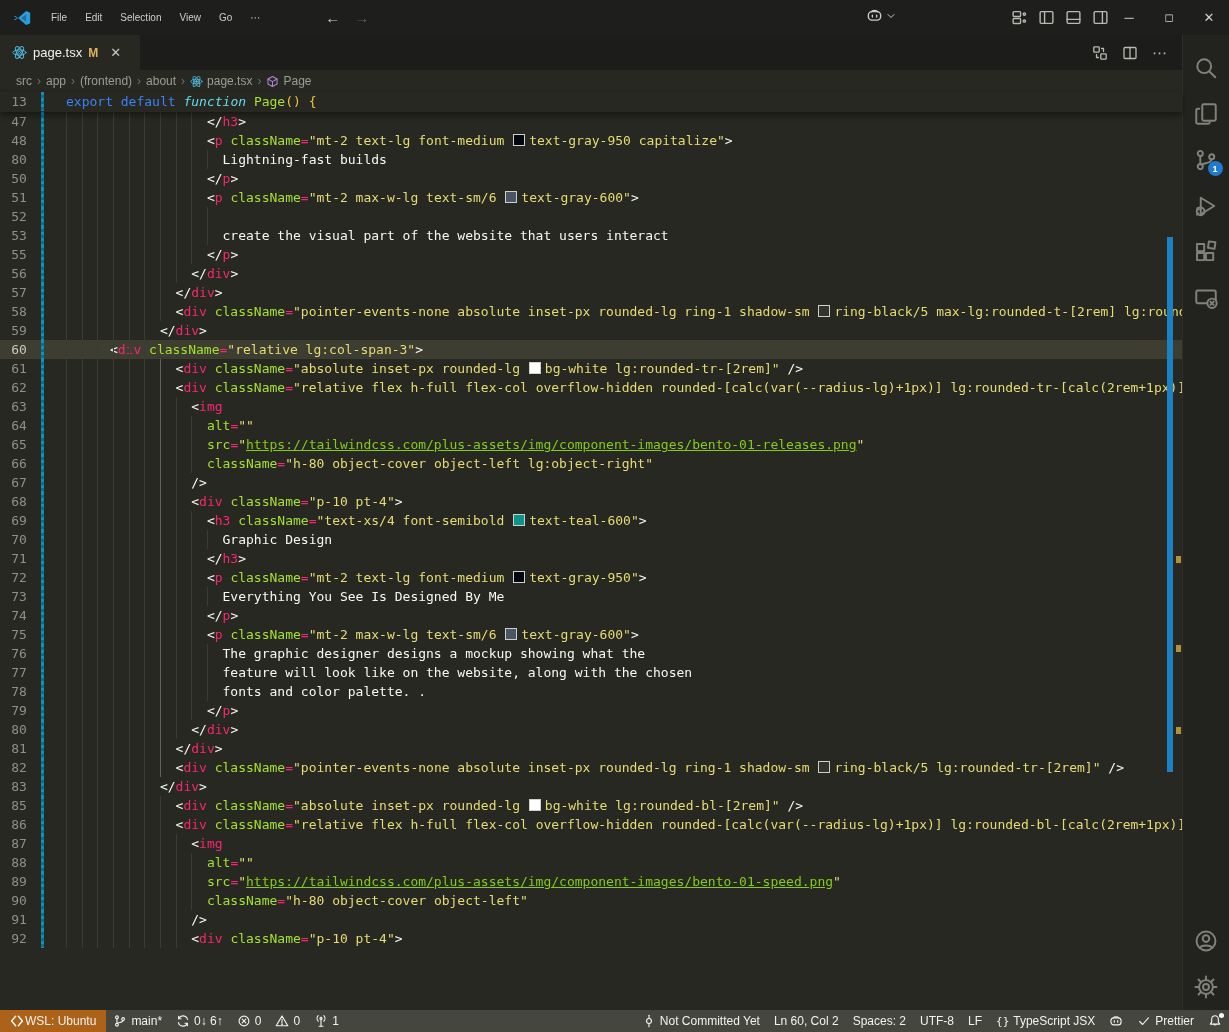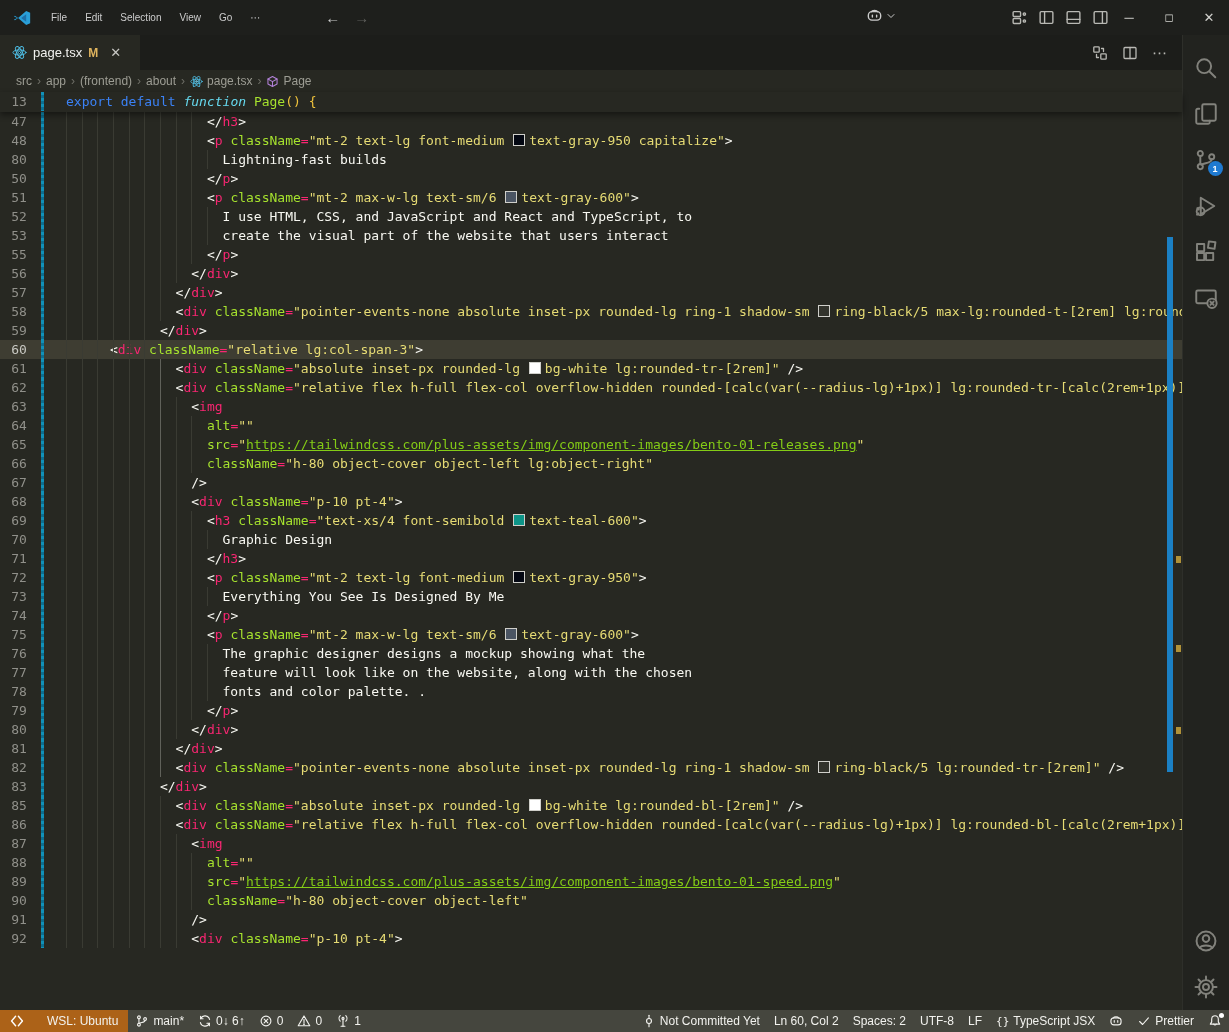--- a/index.html
+++ b/index.html
@@ -73,21 +73,21 @@
   .ab-item svg { width:24px; height:24px; stroke:#82827c; }
   .ab-badge { position:absolute; right:7px; bottom:7px; background:#1f7ad1; color:#fff; font-size:9px; width:15px; height:15px;
               border-radius:50%; display:flex; align-items:center; justify-content:center; font-weight:bold; }
   .ab-spacer { flex:1 1 auto; }
 
   
   .statusbar { height:22px; background:#45463e; display:flex; align-items:center; flex:0 0 auto;
                color:#f2f2ee; font-size:12px; }
   .sb-item { display:flex; align-items:center; gap:4px; padding:0 7px; height:22px; }
   .sb-item svg { width:14px; height:14px; stroke:#f2f2ee; }
-  .sb-remote { background:#ac6218; padding:0 10px; gap:23px; }
+  .sb-remote { background:#ac6218; padding:0 10px; gap:1px; }
   .sb-right { margin-left:auto; display:flex; align-items:center; }
   .sb-braces { font-family:"DejaVu Sans Mono", monospace; font-size:11px; }
   .sb-bell { position:relative; }
   .bell-dot { position:absolute; top:3px; right:5px; width:5px; height:5px; border-radius:50%; background:#ffffff; }
   svg { fill:none; stroke-width:1.3; stroke-linecap:round; stroke-linejoin:round; }
 </style>
 </head>
 <body>
 
 <svg width="0" height="0" style="position:absolute">
@@ -344,21 +344,21 @@
 
       <div class="sticky-line"><div class="code-line"><i class="guides" style="width: 0ch;"></i><i class="modbar"></i><span class="lnum">13</span><span></span><span class="tk-k">export</span><span class="tk-x"> </span><span class="tk-k">default</span><span class="tk-x"> </span><span class="tk-f">function</span><span class="tk-x"> </span><span class="tk-fn">Page</span><span class="tk-b1">()</span><span class="tk-x"> </span><span class="tk-b1">{</span></div></div>
 
       <div class="code-wrap">
         <div>
             <div class="code-line"><i class="guides" style="width: 18ch;"></i><i class="modbar"></i><span class="lnum">47</span><span>                  </span><span class="tk-p">&lt;/</span><span class="tk-t">h3</span><span class="tk-p">&gt;</span></div>
             <div class="code-line"><i class="guides" style="width: 18ch;"></i><i class="modbar"></i><span class="lnum">48</span><span>                  </span><span class="tk-p">&lt;</span><span class="tk-t">p</span><span class="tk-x"> </span><span class="tk-a">className</span><span class="tk-o">=</span><span class="tk-s">"mt-2 text-lg font-medium </span><i class="sw" style="background: rgb(3, 7, 18);"></i><span class="tk-s">text-gray-950 capitalize"</span><span class="tk-p">&gt;</span></div>
             <div class="code-line"><i class="guides" style="width: 20ch;"></i><i class="modbar"></i><span class="lnum">80</span><span>                    </span><span class="tk-x">Lightning-fast builds</span></div>
             <div class="code-line"><i class="guides" style="width: 18ch;"></i><i class="modbar"></i><span class="lnum">50</span><span>                  </span><span class="tk-p">&lt;/</span><span class="tk-t">p</span><span class="tk-p">&gt;</span></div>
             <div class="code-line"><i class="guides" style="width: 18ch;"></i><i class="modbar"></i><span class="lnum">51</span><span>                  </span><span class="tk-p">&lt;</span><span class="tk-t">p</span><span class="tk-x"> </span><span class="tk-a">className</span><span class="tk-o">=</span><span class="tk-s">"mt-2 max-w-lg text-sm/6 </span><i class="sw" style="background: rgb(75, 85, 99);"></i><span class="tk-s">text-gray-600"</span><span class="tk-p">&gt;</span></div>
-            <div class="code-line"><i class="guides" style="width: 20ch;"></i><i class="modbar"></i><span class="lnum">52</span><span>                    </span><span class="tk-x">I use HTML, CSS, and JavaScript and React and TypeScript, to</span></div>
+            <div class="code-line"><i class="guides" style="width: 20ch;"></i><i class="modbar"></i><span class="lnum">52</span><span>                    </span></div>
             <div class="code-line"><i class="guides" style="width: 20ch;"></i><i class="modbar"></i><span class="lnum">53</span><span>                    </span><span class="tk-x">create the visual part of the website that users interact</span></div>
             <div class="code-line"><i class="guides" style="width: 18ch;"></i><i class="modbar"></i><span class="lnum">55</span><span>                  </span><span class="tk-p">&lt;/</span><span class="tk-t">p</span><span class="tk-p">&gt;</span></div>
             <div class="code-line"><i class="guides" style="width: 16ch;"></i><i class="modbar"></i><span class="lnum">56</span><span>                </span><span class="tk-p">&lt;/</span><span class="tk-t">div</span><span class="tk-p">&gt;</span></div>
             <div class="code-line"><i class="guides" style="width: 14ch;"></i><i class="modbar"></i><span class="lnum">57</span><span>              </span><span class="tk-p">&lt;/</span><span class="tk-t">div</span><span class="tk-p">&gt;</span></div>
             <div class="code-line"><i class="guides" style="width: 14ch;"></i><i class="modbar"></i><span class="lnum">58</span><span>              </span><span class="tk-p">&lt;</span><span class="tk-t">div</span><span class="tk-x"> </span><span class="tk-a">className</span><span class="tk-o">=</span><span class="tk-s">"pointer-events-none absolute inset-px rounded-lg ring-1 shadow-sm </span><i class="sw" style="background: rgb(50, 51, 44);"></i><span class="tk-s">ring-black/5 max-lg:rounded-t-[2rem] lg:rounded-tl-[2rem]"</span></div>
             <div class="code-line"><i class="guides" style="width: 12ch;"></i><i class="modbar"></i><span class="lnum">59</span><span>            </span><span class="tk-p">&lt;/</span><span class="tk-t">div</span><span class="tk-p">&gt;</span></div>
             <div class="code-line current"><i class="guides" style="width: 12ch;"></i><i class="modbar"></i><span class="lnum">60</span><span>            </span><span class="tk-p">&lt;</span><span class="tk-t">div</span><span class="tk-x"> </span><span class="tk-a">className</span><span class="tk-o">=</span><span class="tk-s">"relative lg:col-span-3"</span><span class="tk-p">&gt;</span></div>
             <div class="code-line"><i class="guides" style="width: 14ch;"></i><i class="actguide"></i><i class="modbar"></i><span class="lnum">61</span><span>              </span><span class="tk-p">&lt;</span><span class="tk-t">div</span><span class="tk-x"> </span><span class="tk-a">className</span><span class="tk-o">=</span><span class="tk-s">"absolute inset-px rounded-lg </span><i class="sw" style="background: rgb(255, 255, 255);"></i><span class="tk-s">bg-white lg:rounded-tr-[2rem]"</span><span class="tk-x"> </span><span class="tk-p">/&gt;</span></div>
             <div class="code-line"><i class="guides" style="width: 14ch;"></i><i class="actguide"></i><i class="modbar"></i><span class="lnum">62</span><span>              </span><span class="tk-p">&lt;</span><span class="tk-t">div</span><span class="tk-x"> </span><span class="tk-a">className</span><span class="tk-o">=</span><span class="tk-s">"relative flex h-full flex-col overflow-hidden rounded-[calc(var(--radius-lg)+1px)] lg:rounded-tr-[calc(2rem+1px)]"</span></div>
             <div class="code-line"><i class="guides" style="width: 16ch;"></i><i class="actguide"></i><i class="modbar"></i><span class="lnum">63</span><span>                </span><span class="tk-p">&lt;</span><span class="tk-t">img</span></div>

